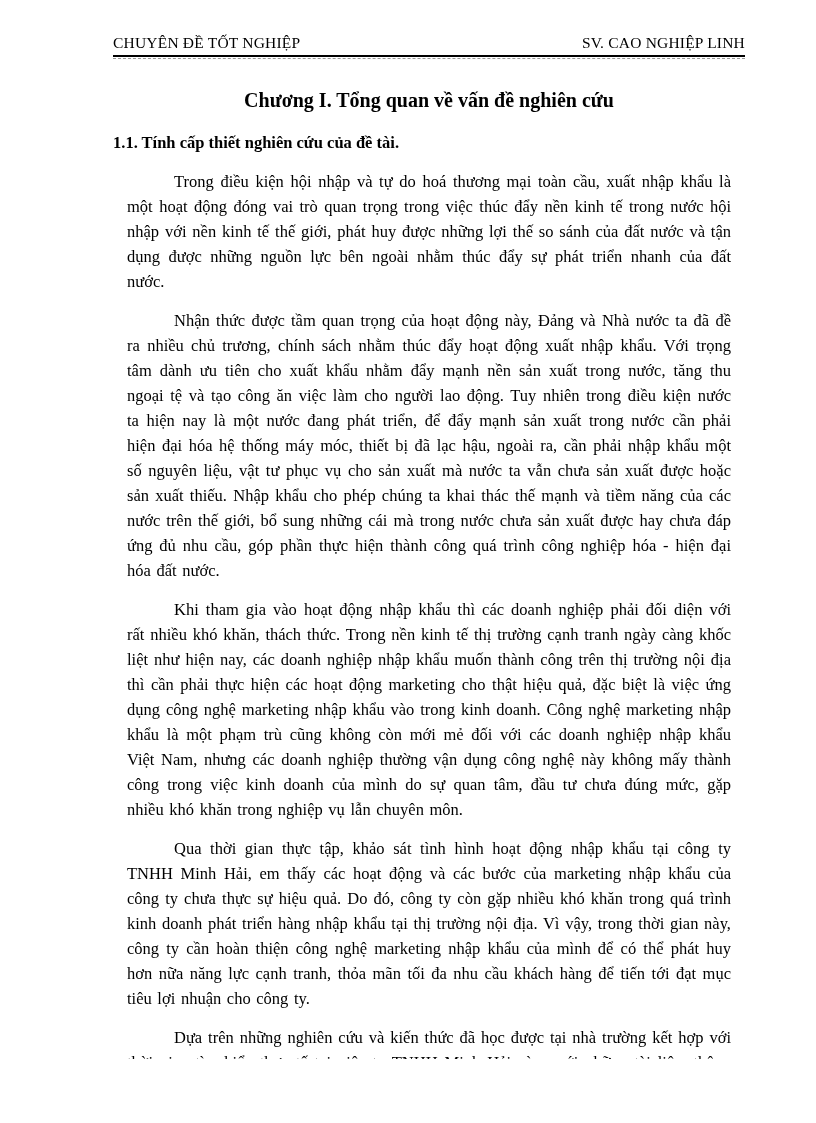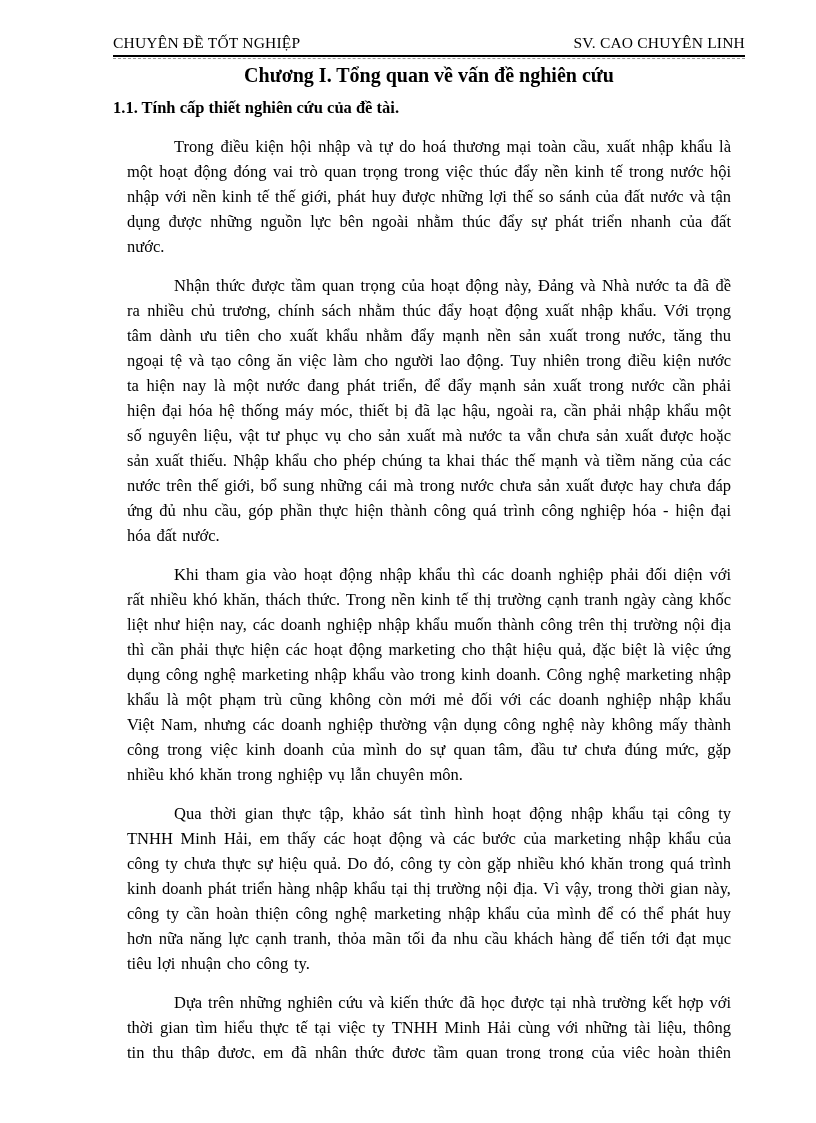--- a/index.html
+++ b/index.html
@@ -27,27 +27,27 @@
     letter-spacing: 0.2px;
     padding-bottom: 3px;
   }
   .header-rule { height: 2px; background: #000; }
   .header-rule-shadow { border-top: 1px dashed #9a9a9a; margin-top: 1px; }
   .doc-title {
     text-align: center;
     font-weight: bold;
     font-size: 20px;
     line-height: 26px;
-    margin-top: 3px;
+    margin-top: 28px;
   }
   .section-heading {
     font-weight: bold;
     font-size: 16.5px;
     line-height: 25px;
-    margin-top: 7px;
+    margin-top: 17px;
     margin-bottom: 1px;
   }
   .body-par {
     margin: 14px;
     text-align: justify;
     text-indent: 47px;
     font-size: 16.5px;
     line-height: 25px;
     word-spacing: 1.5px;
   }
@@ -66,21 +66,21 @@
   }
 </style>
 </head>
 <body>
 
 <div class="page">
   <div class="content">
 
     <div class="running-header">
       <span>CHUYÊN ĐỀ TỐT NGHIỆP</span>
-      <span>SV. CAO CHUYÊN LINH</span>
+      <span>SV. CAO NGHIỆP LINH</span>
     </div>
     <div class="header-rule"></div>
     <div class="header-rule-shadow"></div>
 
     <div class="doc-title">Chương I. Tổng quan về vấn đề nghiên cứu</div>
 
     <div class="section-heading">1.1. Tính cấp thiết nghiên cứu của đề tài.</div>
     <p class="body-par">Trong điều kiện hội nhập và tự do hoá thương mại toàn cầu, xuất nhập khẩu là một hoạt động đóng vai trò quan trọng trong việc thúc đẩy nền kinh tế trong nước hội nhập với nền kinh tế thế giới, phát huy được những lợi thế so sánh của đất nước và tận dụng được những nguồn lực bên ngoài nhằm thúc đẩy sự phát triển nhanh của đất nước.</p>
     <p class="body-par">Nhận thức được tầm quan trọng của hoạt động này, Đảng và Nhà nước ta đã đề ra nhiều chủ trương, chính sách nhằm thúc đẩy hoạt động xuất nhập khẩu. Với trọng tâm dành ưu tiên cho xuất khẩu nhằm đẩy mạnh nền sản xuất trong nước, tăng thu ngoại tệ và tạo  công ăn việc làm cho người lao động. Tuy nhiên trong điều kiện nước ta hiện nay là một nước đang phát triển, để đẩy mạnh sản xuất trong nước cần phải hiện đại hóa hệ thống máy móc, thiết bị đã lạc hậu, ngoài ra, cần phải nhập khẩu một số nguyên liệu, vật tư phục vụ cho sản xuất mà nước ta vẫn chưa sản xuất được hoặc sản xuất thiếu. Nhập khẩu cho phép chúng ta khai thác thế mạnh và tiềm năng của các nước trên thế giới, bổ sung những cái mà trong nước chưa sản xuất được hay chưa đáp ứng đủ nhu cầu, góp phần thực hiện thành công quá trình công nghiệp hóa - hiện đại hóa đất nước.</p>
     <p class="body-par">Khi tham gia vào hoạt động nhập khẩu thì các doanh nghiệp phải đối diện với rất nhiều khó khăn, thách thức. Trong nền kinh tế thị trường cạnh tranh ngày càng khốc liệt như hiện nay, các doanh nghiệp nhập khẩu muốn thành công trên thị trường nội địa thì cần phải thực hiện các hoạt động marketing cho thật hiệu quả, đặc biệt là việc ứng dụng công nghệ marketing nhập khẩu vào trong kinh doanh. Công nghệ marketing nhập khẩu là một phạm trù cũng không còn mới mẻ đối với các doanh nghiệp nhập khẩu Việt Nam, nhưng các doanh nghiệp thường vận dụng công nghệ này không mấy thành công trong việc kinh doanh của mình do sự quan tâm, đầu tư chưa đúng mức, gặp nhiều khó khăn trong nghiệp vụ lẫn chuyên môn.</p>

